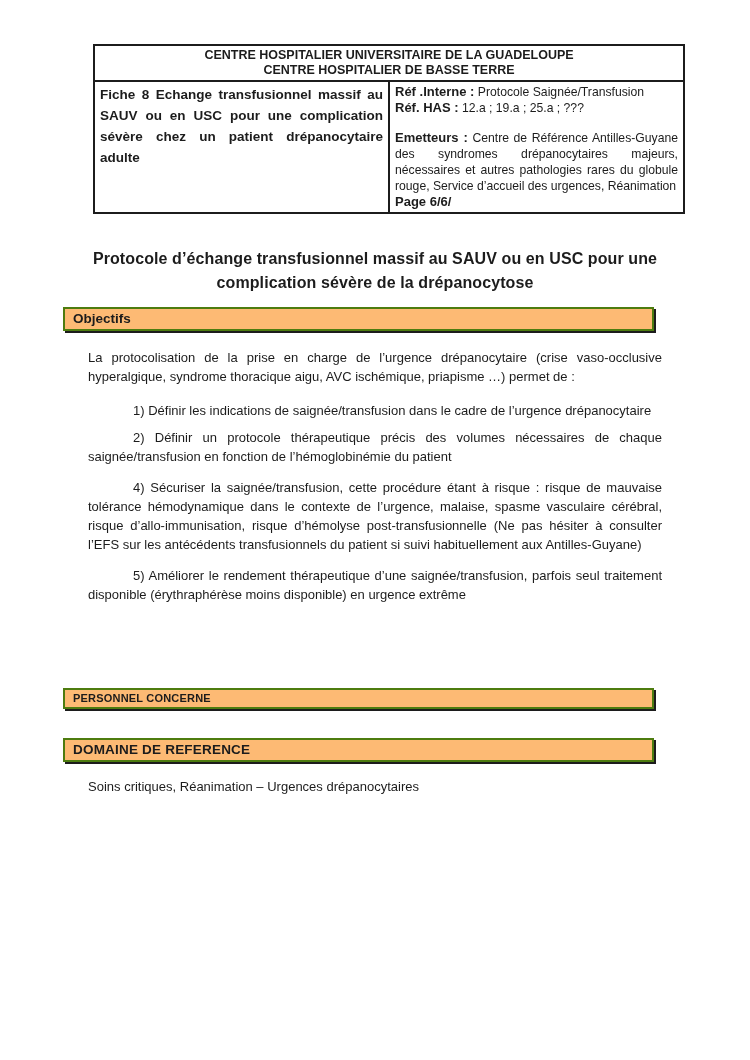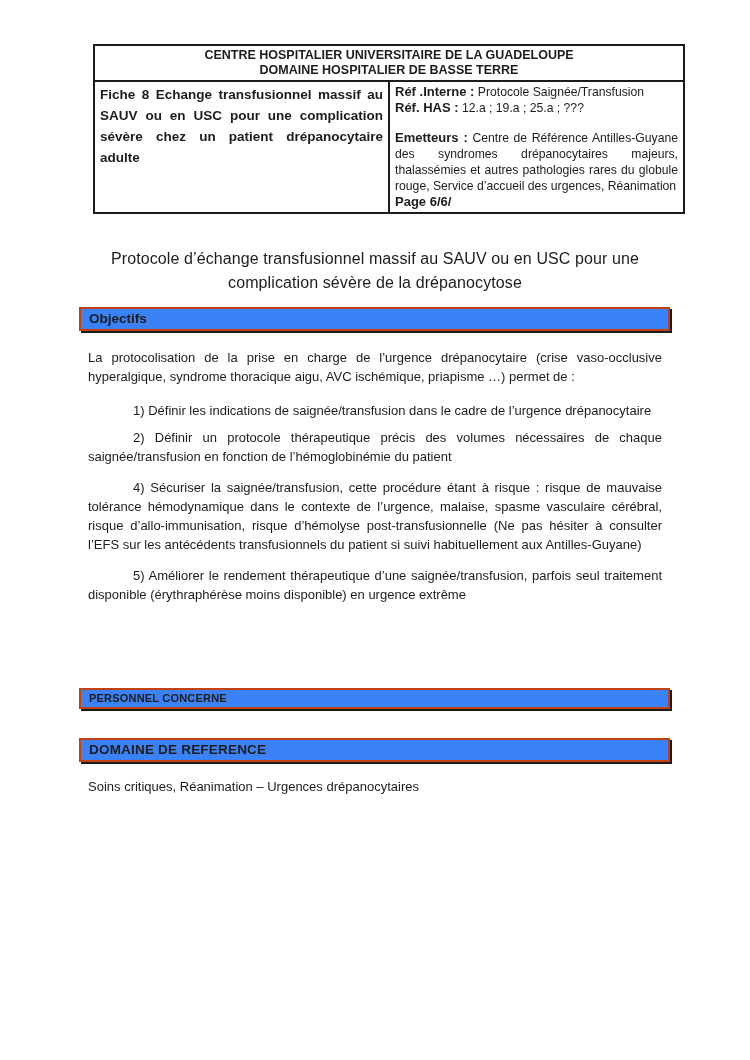--- a/index.html
+++ b/index.html
@@ -52,32 +52,32 @@
   .refline b { font-size: 13px; }
   .emetteurs { margin-top: 14px; text-align: justify; }
   .emetteurs b { font-size: 13px; }
   .pagenum { font-weight: bold; font-size: 13px; }
 
   
   h1.doc-title {
     margin: 33px 74px 0 74px;
     text-align: center;
     font-size: 16px;
-    font-weight: normal;
+    font-weight: bold;
     line-height: 24px;
     letter-spacing: 0.1px;
   }
 
   
   .secbox {
-    margin-left: 79px;
+    margin-left: 63px;
     width: 591px;
-    border: 2px solid #c2410c;
+    border: 2px solid #4d7c0f;
     box-shadow: 2px 2px 0 0 #1c1c1c;
-    background: #3b82f6;
+    background: #fdba74;
     font-weight: bold;
     padding: 2px 8px 3px 8px;
   }
   .secbox.obj { margin-top: 12px; font-size: 13.5px; }
   .secbox.pers { margin-top: 84px; font-size: 11px; letter-spacing: 0.2px; padding-left: 8px; }
   .secbox.dom { margin-top: 29px; font-size: 13.5px; letter-spacing: 0.2px; }
 
   
   .body {
     margin-left: 88px;
@@ -99,39 +99,39 @@
 </head>
 <body>
 
 <div class="page">
 
   <table class="hdr">
     <tbody>
         <tr>
       <td class="org" colspan="2">
         <div>CENTRE HOSPITALIER UNIVERSITAIRE DE LA GUADELOUPE</div>
-        <div>DOMAINE HOSPITALIER DE BASSE TERRE</div>
+        <div>CENTRE HOSPITALIER DE BASSE TERRE</div>
       </td>
     </tr>
     <tr>
       <td class="fiche">
         <span>Fiche 8 Echange transfusionnel massif au SAUV ou en USC pour une complication sévère chez un patient drépanocytaire adulte</span>
       </td>
       <td class="refs">
         <div class="refline">
           <b>Réf .Interne :</b>
           <span>Protocole Saignée/Transfusion</span>
         </div>
         <div class="refline">
           <b>Réf. HAS :</b>
           <span>12.a ; 19.a ; 25.a ; ???</span>
         </div>
         <div class="emetteurs">
           <b>Emetteurs :</b>
-          <span>Centre de Référence Antilles-Guyane des syndromes drépanocytaires majeurs, thalassémies et autres pathologies rares du globule rouge, Service d’accueil des urgences, Réanimation</span>
+          <span>Centre de Référence Antilles-Guyane des syndromes drépanocytaires majeurs, nécessaires et autres pathologies rares du globule rouge, Service d’accueil des urgences, Réanimation</span>
         </div>
         <div class="pagenum">Page 6/6/</div>
       </td>
     </tr>
   </tbody>
     </table>
 
   <h1 class="doc-title">Protocole d’échange transfusionnel massif au SAUV ou en USC pour une complication sévère de la drépanocytose</h1>
 
   <div class="secbox obj">

